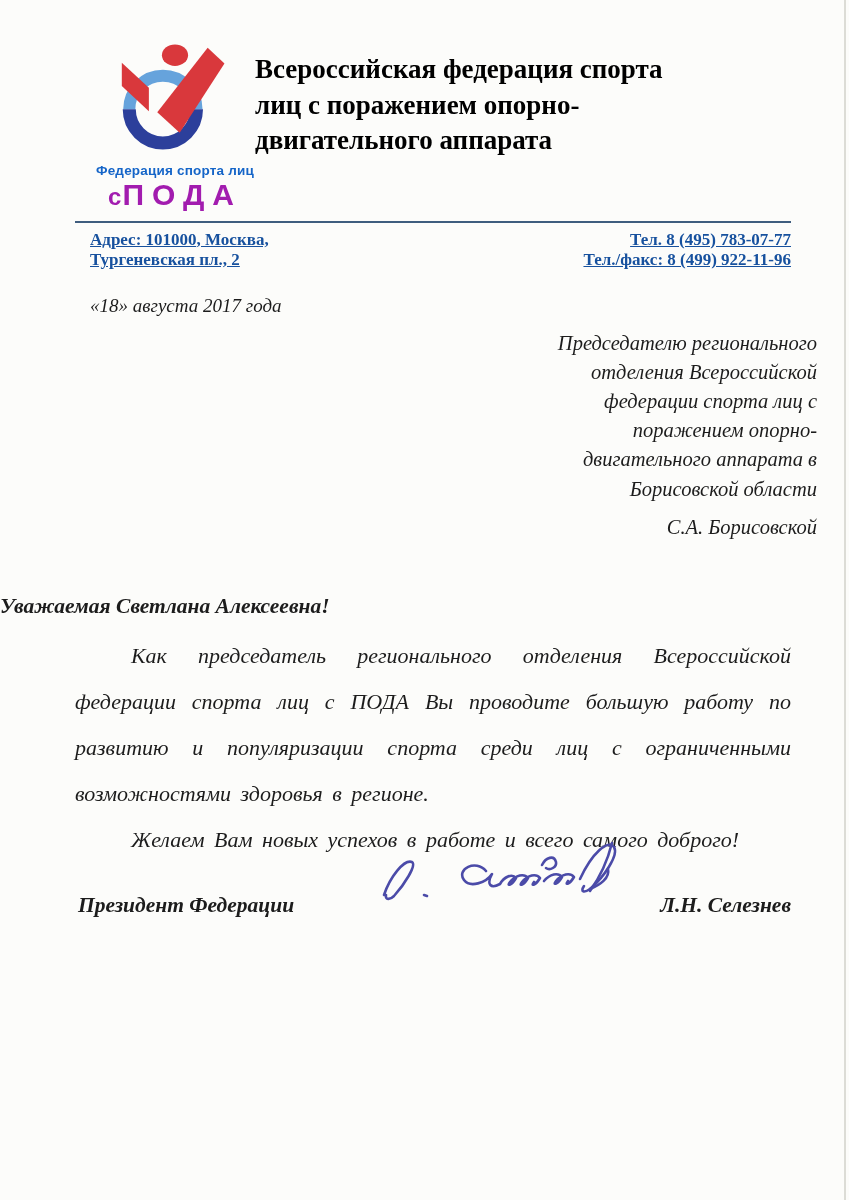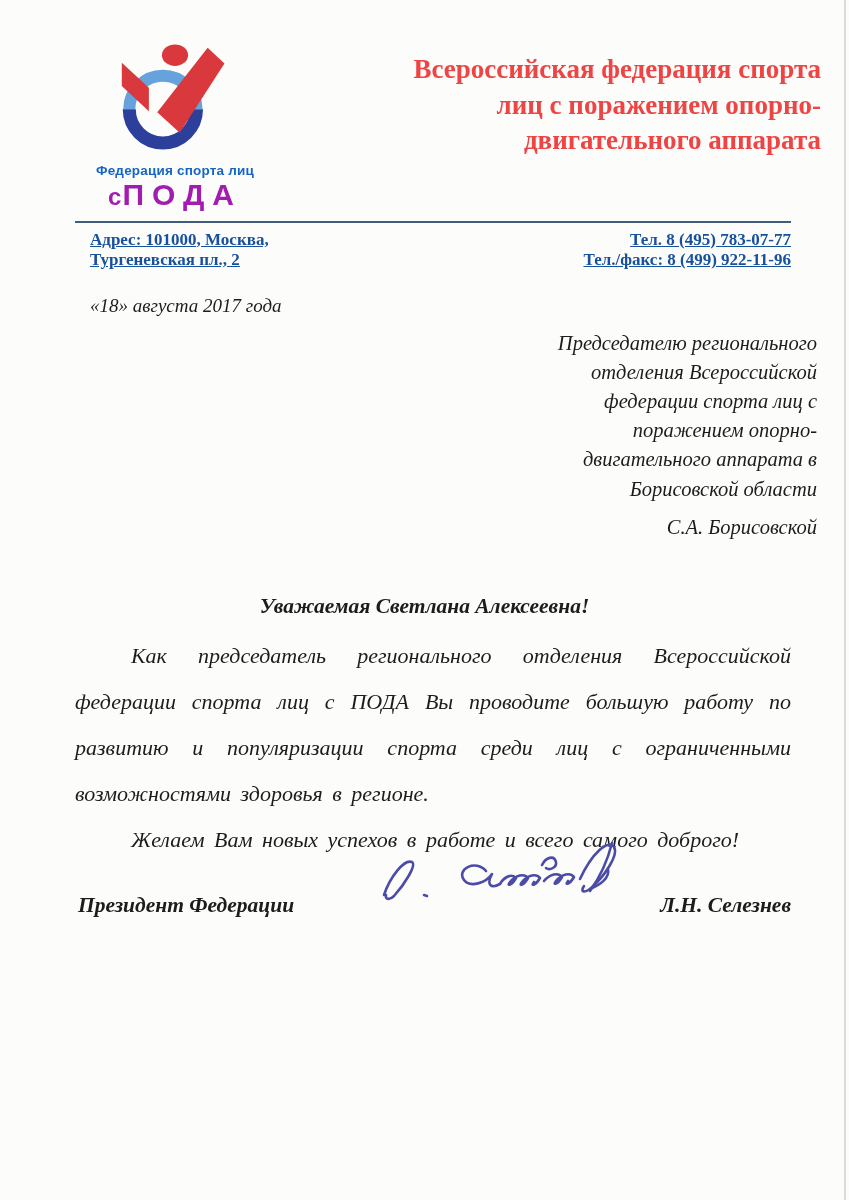--- a/index.html
+++ b/index.html
@@ -27,23 +27,23 @@
     margin-top:3px; white-space:nowrap; letter-spacing:.2px;
   }
   .logo-acronym {
     font-family:"Liberation Sans", sans-serif;
     font-weight:bold; color:#a21caf;
     font-size:30px; letter-spacing:8px; margin-top:1px; line-height:1.05;
   }
   .logo-acronym .prefix { font-size:24px; letter-spacing:1px; }
 
   .title {
-    flex:1; text-align:right;
+    flex:1; text-align:left;
     font-weight:bold; font-size:27px; line-height:1.32;
-    color:#ef4444; padding-top:12px;
+    color:#000000; padding-top:12px;
   }
 
   .rule { margin:10px 58px 0 75px; border-top:2px solid #3f5d7e; }
 
   
   .contact {
     display:flex; justify-content:space-between;
     margin:7px 58px 0 90px;
     font-weight:bold; font-size:17px; line-height:1.22; color:#17519e;text-decoration:underline;
   }
@@ -54,21 +54,21 @@
   
   .recipient {
     width:400px; margin:12px 32px 0 auto;
     text-align:right; font-weight:normal; font-style:italic;
     font-size:20.5px; line-height:1.42;
   }
   .recipient-name { margin-top:9px; }
 
   
   .salutation {
-    margin-top:52px; text-align:center;
+    margin-top:52px; 
     font-weight:bold; font-style:italic; font-size:21.5px;
   }
   .body-text { margin:14px 58px 0 75px; }
   .body-text p {
     margin:0; font-style:italic; font-size:22px;
     line-height:46px; text-align:justify; text-indent:56px;
     word-spacing:4px;
   }
 
   

